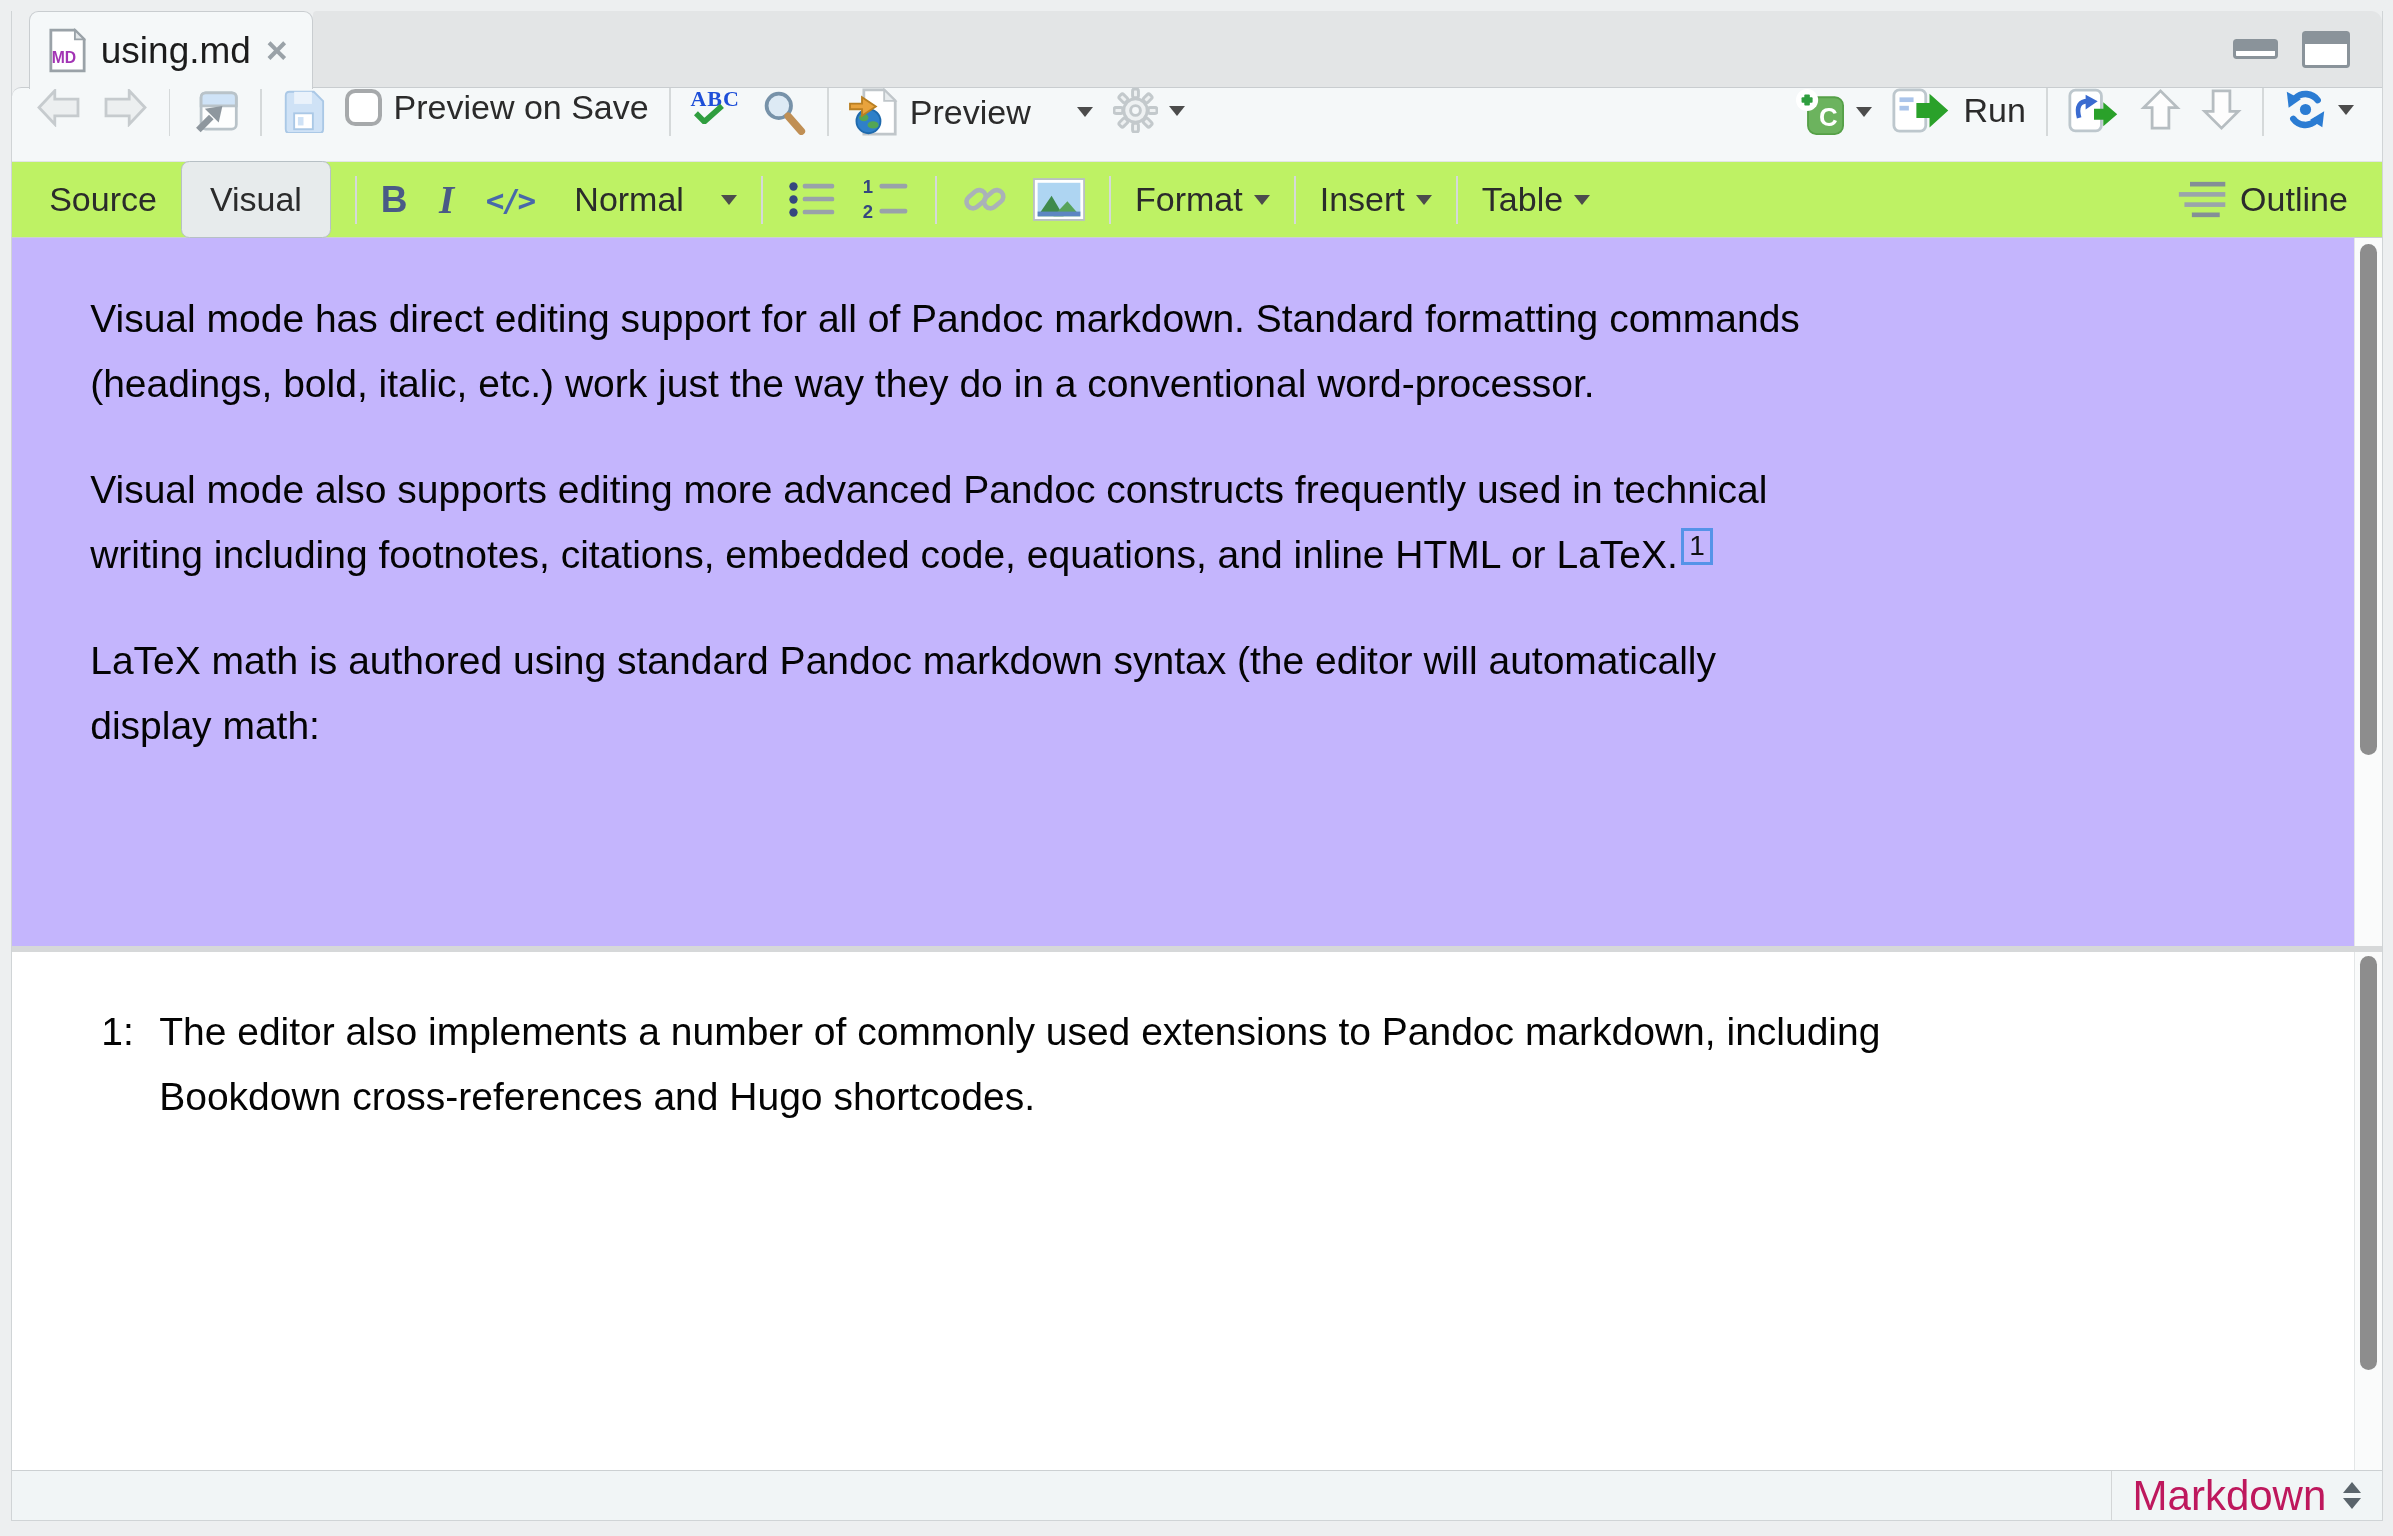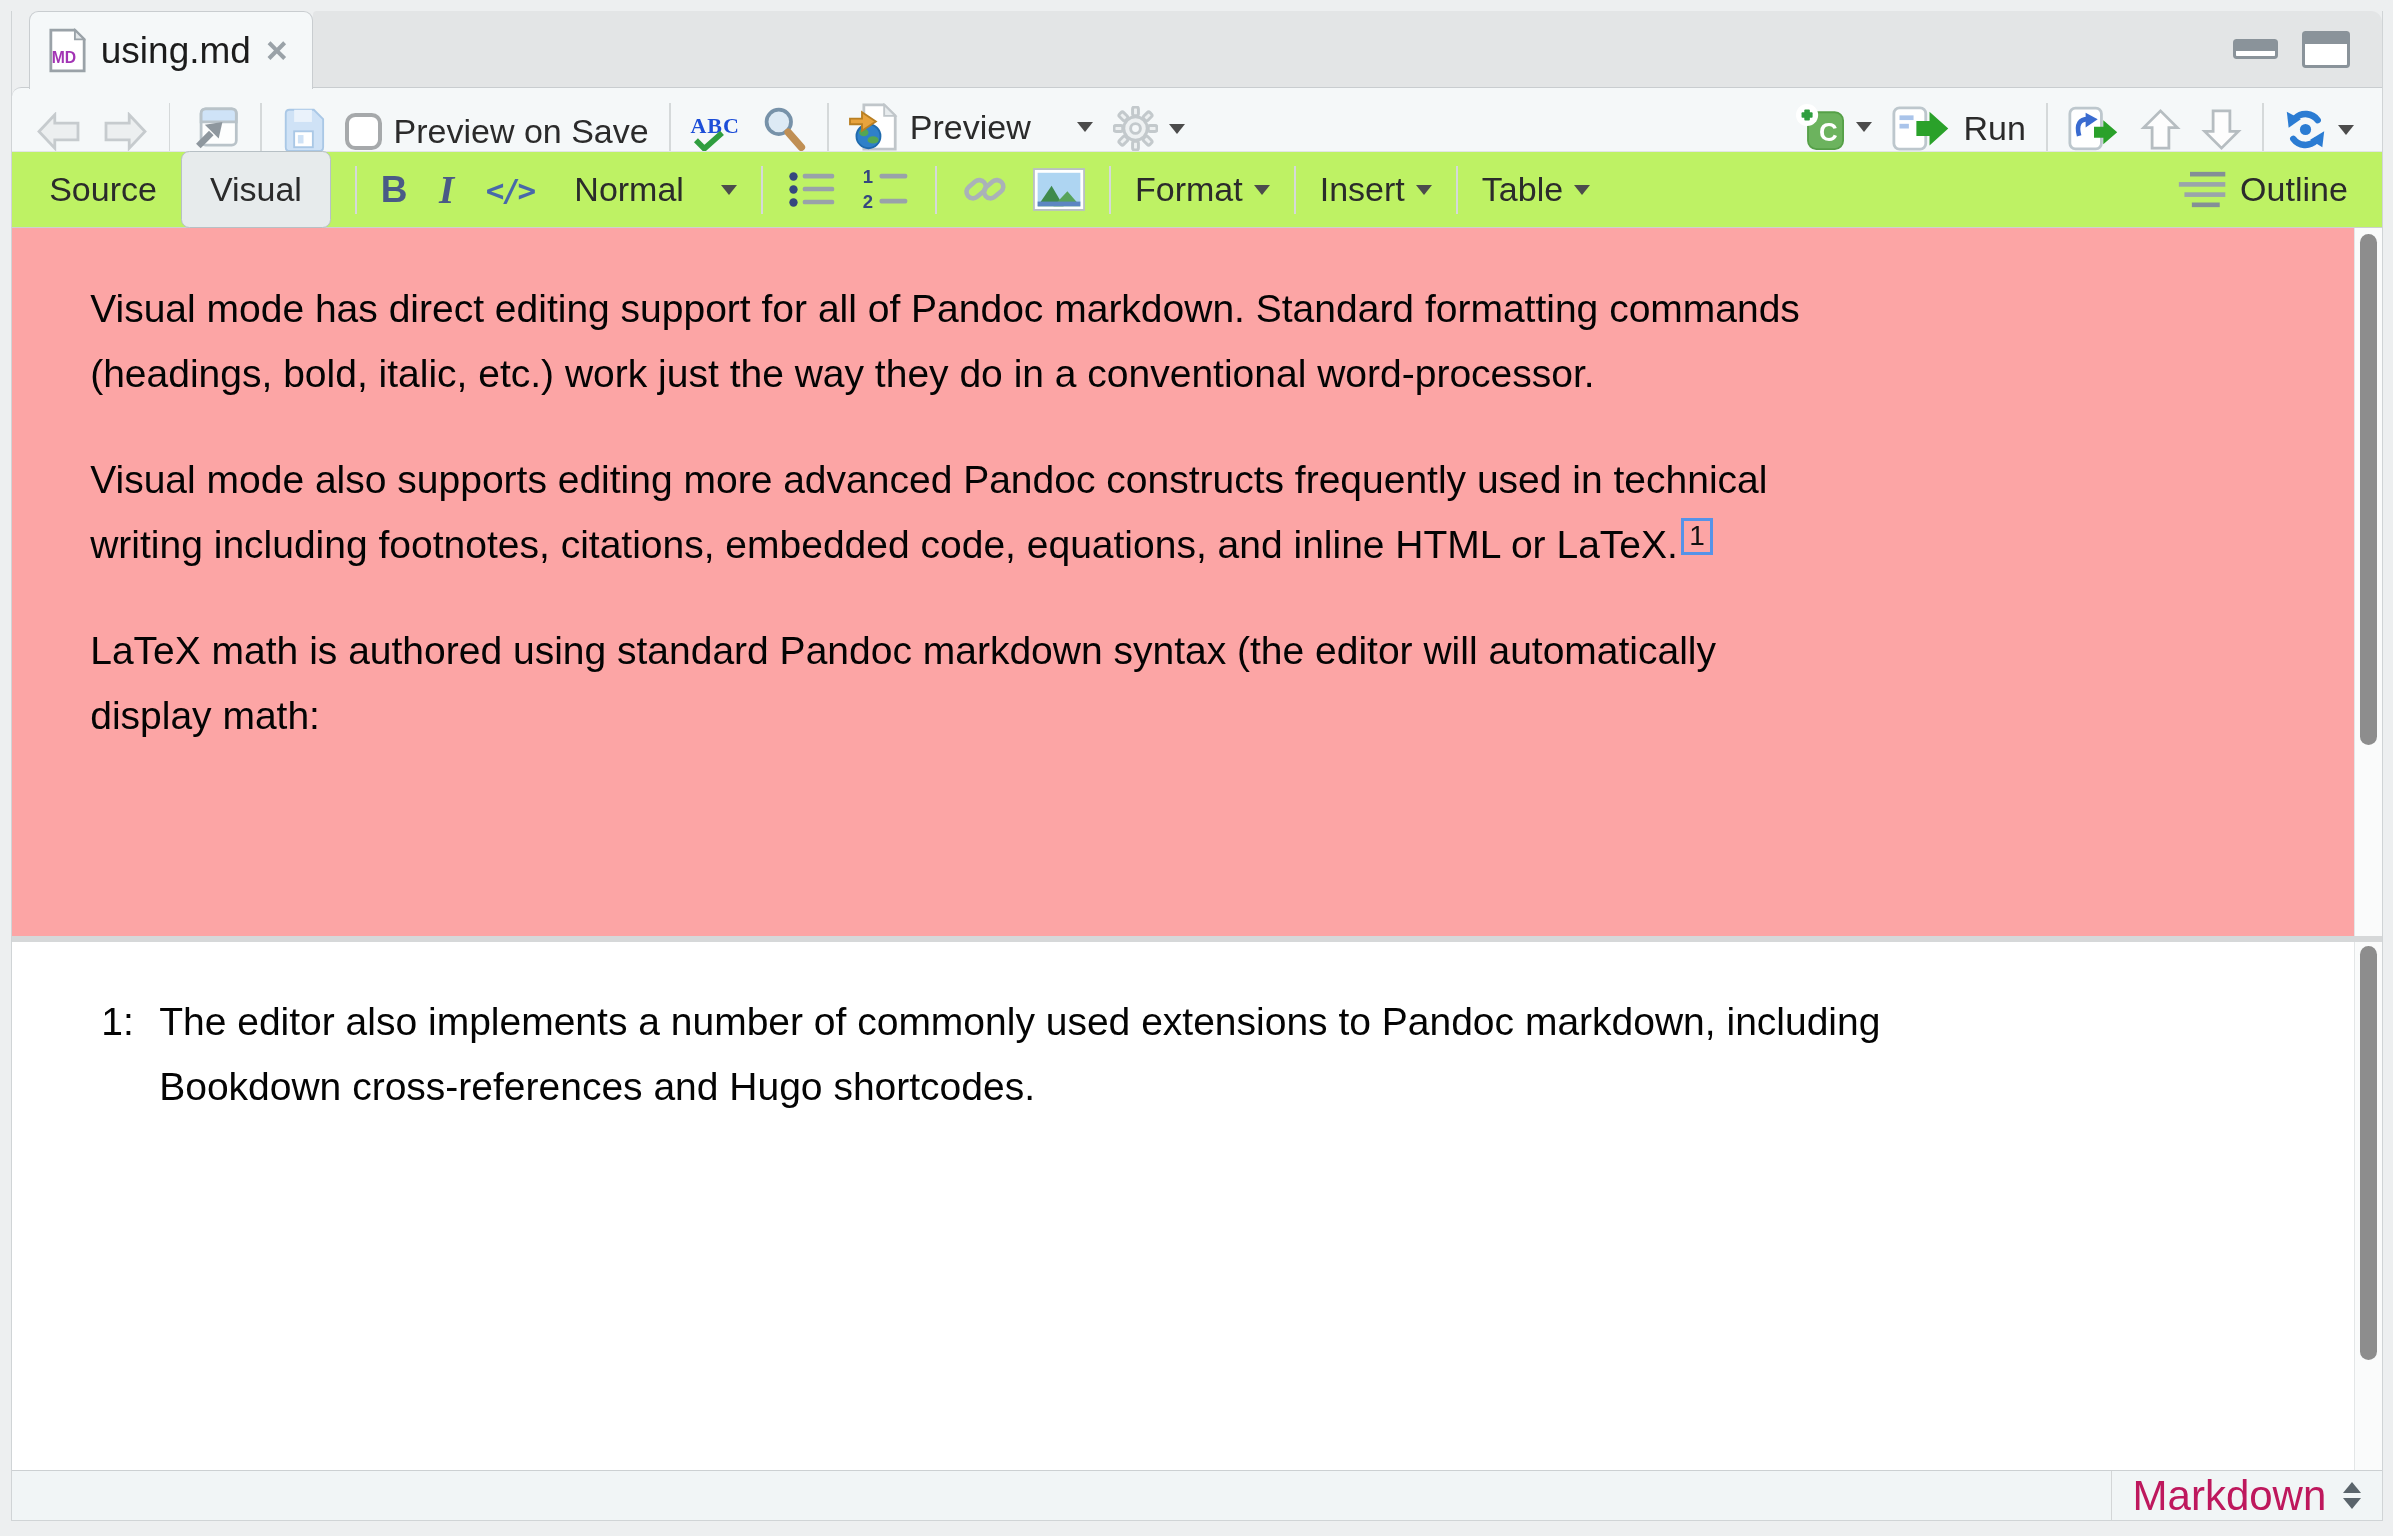--- a/index.html
+++ b/index.html
@@ -33,24 +33,24 @@
     flex: 1; background: #e3e5e6;
     border-top-right-radius: 11.2px; border-top-left-radius: 3.7px;
     display: flex; align-items: center; justify-content: flex-end;
     gap: 24px; padding-right: 32px;
   }
   .pane-btn-min { width: 45px; height: 20.5px; background: #fff; border: 3.7px solid #8a939a; border-top-width: 12px; border-radius: 3.7px; }
   .pane-btn-max { width: 48px; height: 37px; background: #fff; border: 3.7px solid #8a939a; border-top-width: 13px; border-radius: 3.7px; }
 
   
   .toolbar1 {
-    flex: none; height: 65px; background: #f5f8f9;
+    flex: none; height: 75px; background: #f5f8f9;
     border-top: 1.9px solid #c9cdd0; border-bottom: 1.9px solid #e2e5e6;
     border-top-left-radius: 9.3px;
-    display: flex; align-items: flex-end; padding: 0 28px 0 22.4px; gap: 20px;
+    display: flex; align-items: flex-start; padding: 0 28px 0 22.4px; gap: 20px;
   }
   .toolbar2 {
     flex: none; height: 76px; background: #bef264;
     border-bottom: 1.9px solid #ccd0d2;
     display: flex; align-items: center; padding: 0 34px 0 37px; gap: 24px;
   }
   .sep { width: 1.9px; height: 48px; background: #d5d9da; flex: none; }
   .tb-label { font-size: 34px; color: #2b2b2b; white-space: nowrap; }
   .tb-btn { display: flex; align-items: center; gap: 11.2px; cursor: pointer; flex: none; }
   .caret { width: 0; height: 0; border-left: 8.4px solid transparent; border-right: 8.4px solid transparent; border-top: 10.3px solid #4c4c4c; flex: none; }
@@ -64,21 +64,21 @@
 
   .visual-toggle {
     background: #e7ebec; border: 1.9px solid #b7c0c5; border-radius: 8.4px;
     padding: 18px 28px; cursor: pointer;
   }
   .bold-glyph { font-size: 37px; font-weight: 800; color: #4a5a86; }
   .italic-glyph { font-size: 39px; font-style: italic; font-weight: 600; font-family: "Liberation Serif", serif; color: #4a5a86; padding: 0 7.5px; }
   .code-glyph { font-size: 31px; font-weight: 700; font-family: "DejaVu Sans Mono", monospace; color: #4868aa; letter-spacing: -2.8px; }
 
   
-  .content-pane { flex: none; height: 708px; background: #fca5a5; position: relative; overflow: hidden; }
+  .content-pane { flex: none; height: 708px; background: #c4b5fd; position: relative; overflow: hidden; }
   .pane-divider { flex: none; height: 5.6px; background: #d6d8d9; }
   .footnote-pane { flex: 1; background: #fff; position: relative; overflow: hidden; }
 
   .editor-body { padding: 48px 112px 0 78px; font-size: 39px; line-height: 65px; color: #040404; }
   .para { margin-bottom: 41px; }
   .line { white-space: nowrap; }
   .fn-marker {
     display: inline-block; font-size: 28px; line-height: 1.1;
     border: 3.7px solid #5593e8; padding: 0 5.6px; margin-left: 2.8px;
     vertical-align: 13px; color: #111; cursor: pointer;

